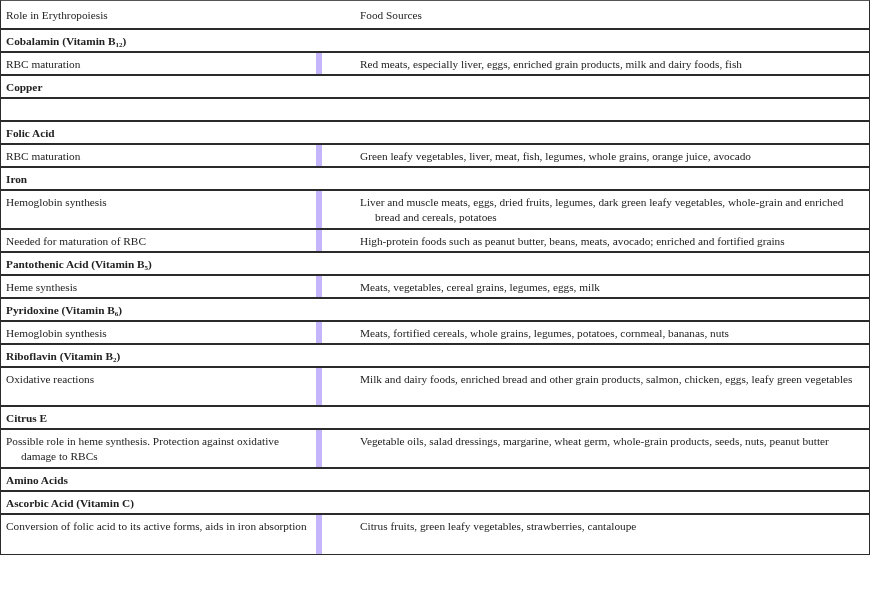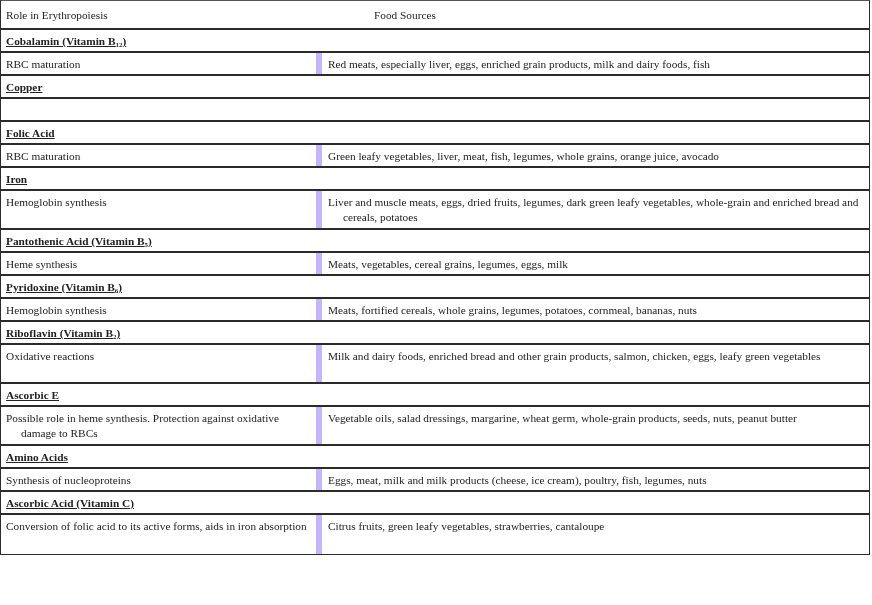--- a/index.html
+++ b/index.html
@@ -10,33 +10,33 @@
     border: 1px solid #2b2b2b;
     border-top: 1.5px solid #555;
     box-sizing: border-box;
     font-family: "Liberation Serif", "DejaVu Serif", serif;
     font-size: 11.3px;
     color: #222;
     border-collapse: collapse;
   }
   .row { display: flex; border-bottom: 2px solid #2b2b2b; box-sizing: border-box; }
   .row:last-child { border-bottom: none; }
-  .row.header { height: 29px; gap: 46px; }
+  .row.header { height: 29px; }
   .row.group { height: 23px; }
   .row.data { min-height: 23px; }
   .row.data.two { height: 39px; }
   .row.data.one { height: 23px; }
   .cell { box-sizing: border-box; padding: 4px 5px 0 5px; line-height: 15px; }
   .row.header .cell { padding-top: 7px; }
   .c1 { width: 321px; }
-  .c2 { flex: 1; padding-left: 6px; }
+  .c2 { flex: 1; padding-left: 6px; margin-left: 32px; }
   .row.data .c1 { border-right: 6px solid #c4b5fd; }
   .hang { padding-left: 20px; text-indent: -15px; }
   .row.data .c2.hang { padding-left: 21px; }
-  .group .cell { font-weight: bold; width: 100%; text-decoration: underline; }
+  .group .cell { font-weight: bold; width: 100%; }
   sub { font-size: 7px; vertical-align: -2px; line-height: 0; }
   .fn { color: #3a3ae0; font-size: 8px; vertical-align: 4px; line-height: 0; }
 </style>
 </head>
 <body>
 
 <div class="tbl">
   <div class="row header">
     <div class="cell c1">Role in Erythropoiesis</div>
     <div class="cell c2">Food Sources</div>
@@ -65,20 +65,24 @@
   </div>
 
   <div class="row group">
     <div class="cell">Iron</div>
   </div>
   <div class="row data two">
     <div class="cell c1 hang">Hemoglobin synthesis</div>
     <div class="cell c2 hang">Liver and muscle meats, eggs, dried fruits, legumes, dark green leafy vegetables, whole-grain and enriched bread and cereals, potatoes</div>
   </div>
 
+  <div class="row data one">
+    <div class="cell c1 hang">Needed for maturation of RBC</div>
+    <div class="cell c2 hang">High-protein foods such as peanut butter, beans, meats, avocado; enriched and fortified grains</div>
+  </div>
 
   <div class="row group">
     <div class="cell"><span>Pantothenic Acid (Vitamin B</span><sub>5</sub><span>)</span></div>
   </div>
   <div class="row data one">
     <div class="cell c1 hang">Heme synthesis</div>
     <div class="cell c2 hang">Meats, vegetables, cereal grains, legumes, eggs, milk</div>
   </div>
 
   <div class="row group">
@@ -91,33 +95,29 @@
 
   <div class="row group">
     <div class="cell"><span>Riboflavin (Vitamin B</span><sub>2</sub><span>)</span></div>
   </div>
   <div class="row data two">
     <div class="cell c1 hang">Oxidative reactions</div>
     <div class="cell c2 hang">Milk and dairy foods, enriched bread and other grain products, salmon, chicken, eggs, leafy green vegetables</div>
   </div>
 
   <div class="row group">
-    <div class="cell">Ascorbic E</div>
+    <div class="cell">Citrus E</div>
   </div>
   <div class="row data two">
     <div class="cell c1 hang">Possible role in heme synthesis. Protection against oxidative damage to RBCs</div>
     <div class="cell c2 hang">Vegetable oils, salad dressings, margarine, wheat germ, whole-grain products, seeds, nuts, peanut butter</div>
   </div>
 
   <div class="row group">
     <div class="cell">Amino Acids</div>
-  </div>
-  <div class="row data one">
-    <div class="cell c1 hang">Synthesis of nucleoproteins</div>
-    <div class="cell c2 hang">Eggs, meat, milk and milk products (cheese, ice cream), poultry, fish, legumes, nuts</div>
   </div>
 
   <div class="row group">
     <div class="cell">Ascorbic Acid (Vitamin C)</div>
   </div>
   <div class="row data two">
     <div class="cell c1 hang">Conversion of folic acid to its active forms, aids in iron absorption</div>
     <div class="cell c2 hang">Citrus fruits, green leafy vegetables, strawberries, cantaloupe</div>
   </div>
 </div>

